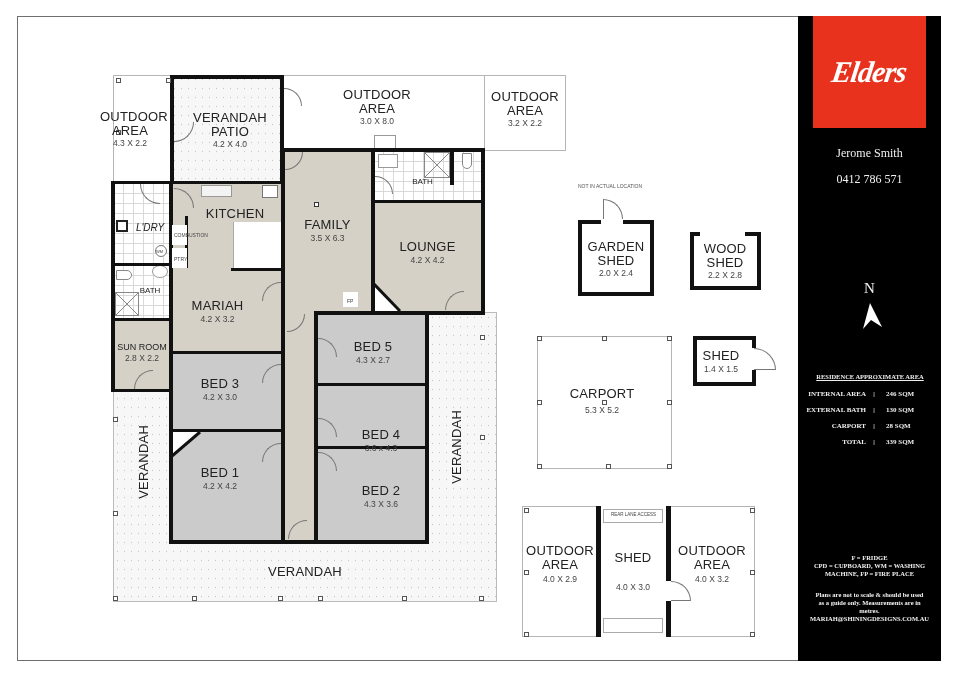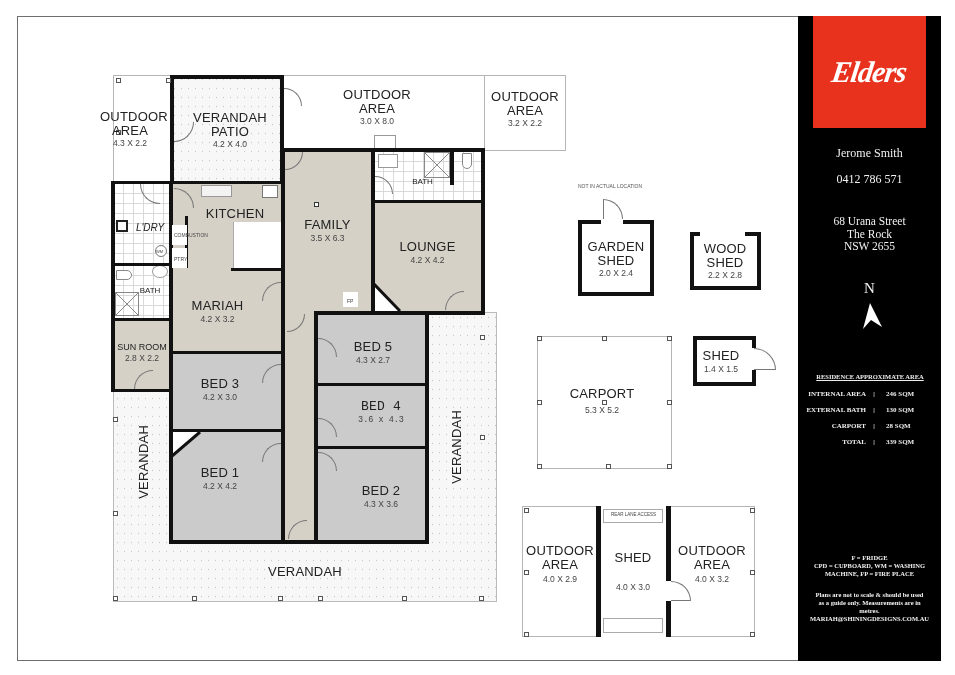--- a/index.html
+++ b/index.html
@@ -240,21 +240,21 @@
     <div class="rdim">4.2 X 3.0</div>
   </div>
   <div class="label" style="left:180px;top:466px;width:80px;">
     <div class="rname">BED 1</div>
     <div class="rdim">4.2 X 4.2</div>
   </div>
   <div class="label" style="left:333px;top:340px;width:80px;">
     <div class="rname">BED 5</div>
     <div class="rdim">4.3 X 2.7</div>
   </div>
-  <div class="label" style="left:341px;top:400px;width:80px;font-family:Liberation Mono, monospace;">
+  <div class="label" style="left:341px;top:428px;width:80px;">
     <div class="rname">BED 4</div>
     <div class="rdim">3.6 x 4.3</div>
   </div>
   <div class="label" style="left:341px;top:484px;width:80px;">
     <div class="rname">BED 2</div>
     <div class="rdim">4.3 X 3.6</div>
   </div>
   <div class="label vert" style="left:136px;top:425px;">
     <span class="rname">VERANDAH</span>
   </div>
@@ -341,25 +341,20 @@
     <div class="rdim" style="margin-top:4px;">4.0 X 3.2</div>
   </div>
 </div>
 
 <div class="sidebar">
   <div class="logo">
     <span>Elders</span>
   </div>
   <div class="sb-text" style="top:130px;font-size:12px;">Jerome Smith</div>
   <div class="sb-text" style="top:156px;font-size:12px;">0412 786 571</div>
-  <div class="sb-text" style="top:199px;font-size:11.5px;line-height:12.5px;">
-    <div>68 Urana Street</div>
-    <div>The Rock</div>
-    <div>NSW 2655</div>
-  </div>
   <div class="sb-text" style="top:264px;font-size:15px;">N</div>
   <svg class="abs" style="left:64px;top:287px;" width="22" height="28">
     <polygon points="8,0 20,24 9,17 1,26" fill="#fff"></polygon>
   </svg>
   <div class="area-table">
     <div class="hd">RESIDENCE APPROXIMATE AREA</div>
     <div class="area-row">
       <span class="k">INTERNAL AREA</span>
         <span class="bar">|</span>
         <span class="v">246 SQM</span>

